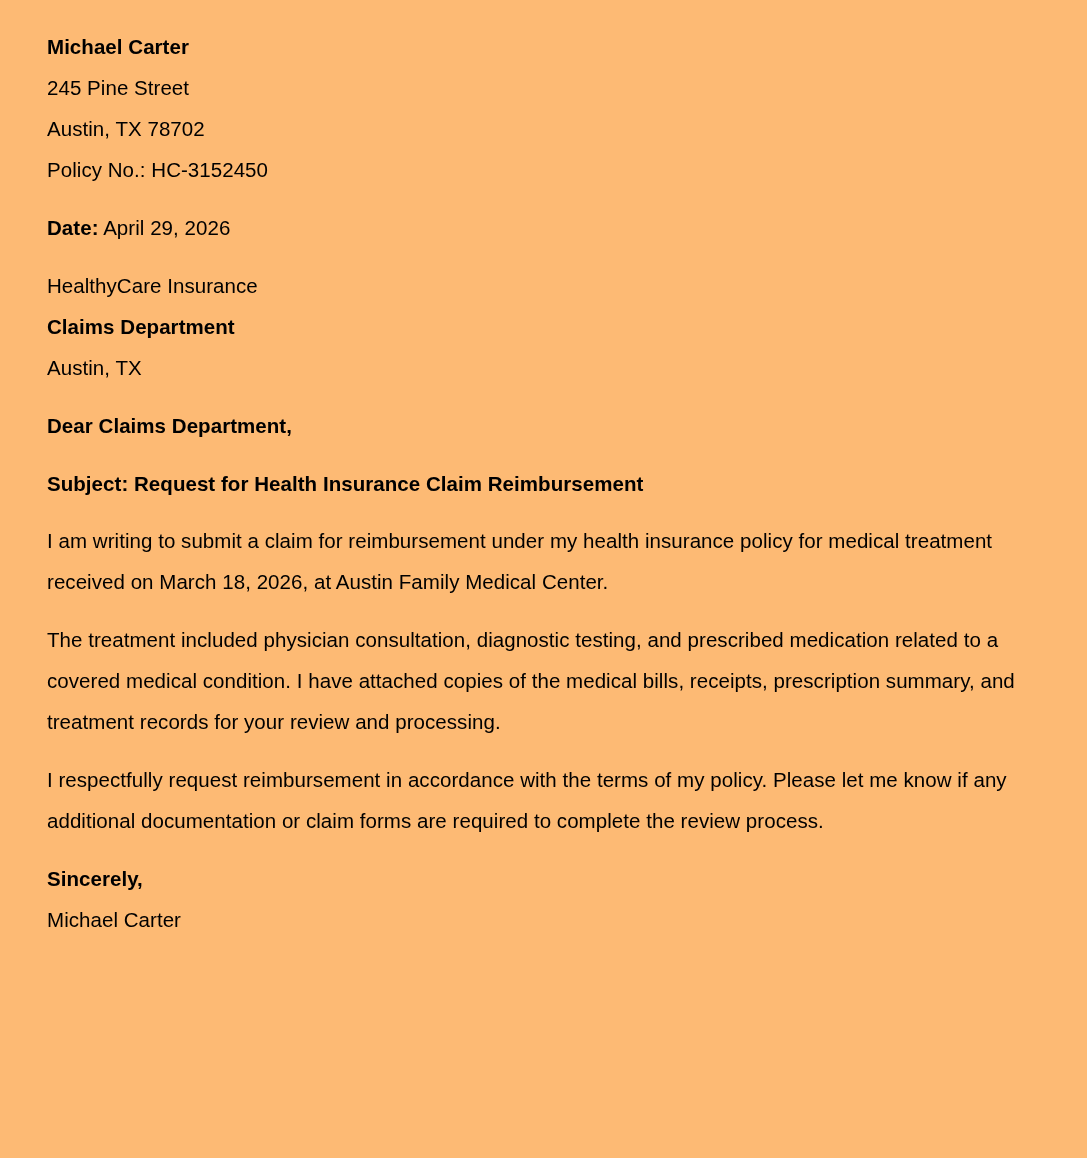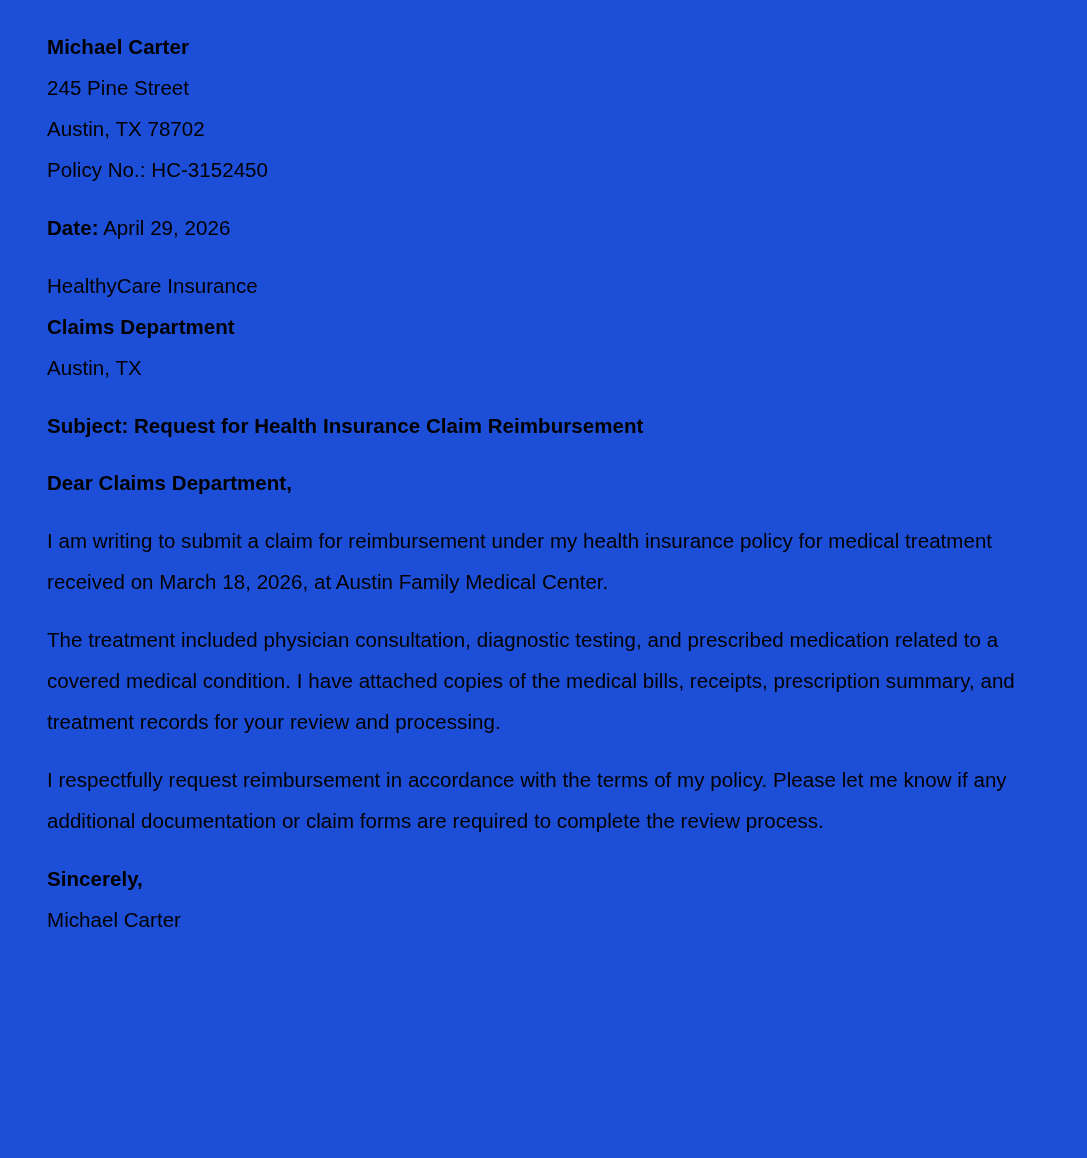--- a/index.html
+++ b/index.html
@@ -13,21 +13,21 @@
     height: 1158px;
     font-family: "Liberation Sans", "DejaVu Sans", sans-serif;
     color: #000000;
     -webkit-font-smoothing: antialiased;
   }
   .page {
     box-sizing: border-box;
     width: 1087px;
     min-height: 1158px;
     padding: 26px 47px 20px 47px;
-    background: #1d4ed8;
+    background: #fdba74;
   }
   .line,
   .para {
     font-size: 20.5px;
     line-height: 41px;
     color: #000000;
     margin: 0;
     max-width: 995px;
     letter-spacing: 0.05px;
   }
@@ -63,23 +63,23 @@
   <div class="block gap-date">
     <div class="line"><span class="bold">Date:</span><span> April 29, 2026</span></div>
   </div>
 
   <div class="block gap-recip">
     <div class="line">HealthyCare Insurance</div>
     <div class="line bold">Claims Department</div>
     <div class="line">Austin, TX</div>
   </div>
 
+  <div class="line bold gap-salut">Dear Claims Department,</div>
+
   <div class="line bold gap-subject">Subject: Request for Health Insurance Claim Reimbursement</div>
-
-  <div class="line bold gap-salut">Dear Claims Department,</div>
 
   <p class="para gap-para"><span>I am writing to submit a claim for reimbursement under my health insurance policy for medical treatment received on </span><strong>March 18, 2026</strong><span>, at </span><strong>Austin Family Medical Center</strong><span>.</span></p>
 
   <p class="para gap-para">The treatment included physician consultation, diagnostic testing, and prescribed medication related to a covered medical condition. I have attached copies of the medical bills, receipts, prescription summary, and treatment records for your review and processing.</p>
 
   <p class="para gap-para">I respectfully request reimbursement in accordance with the terms of my policy. Please let me know if any additional documentation or claim forms are required to complete the review process.</p>
 
 
   <div class="block">
     <div class="line bold">Sincerely,</div>

